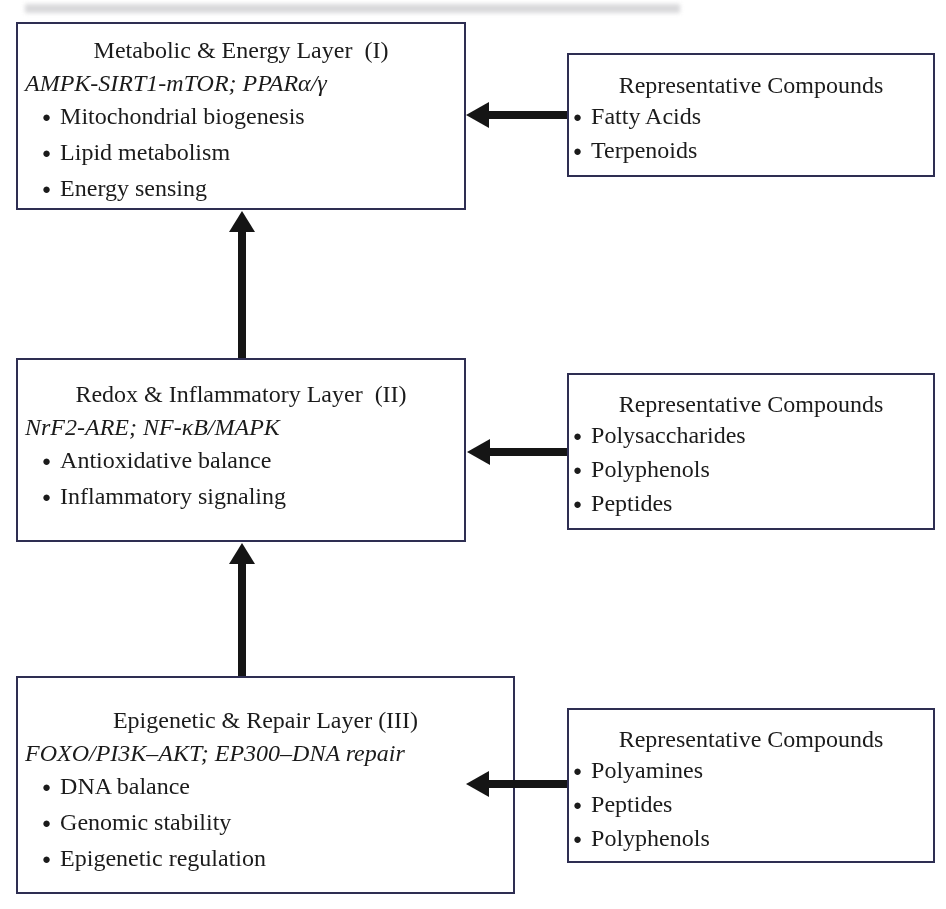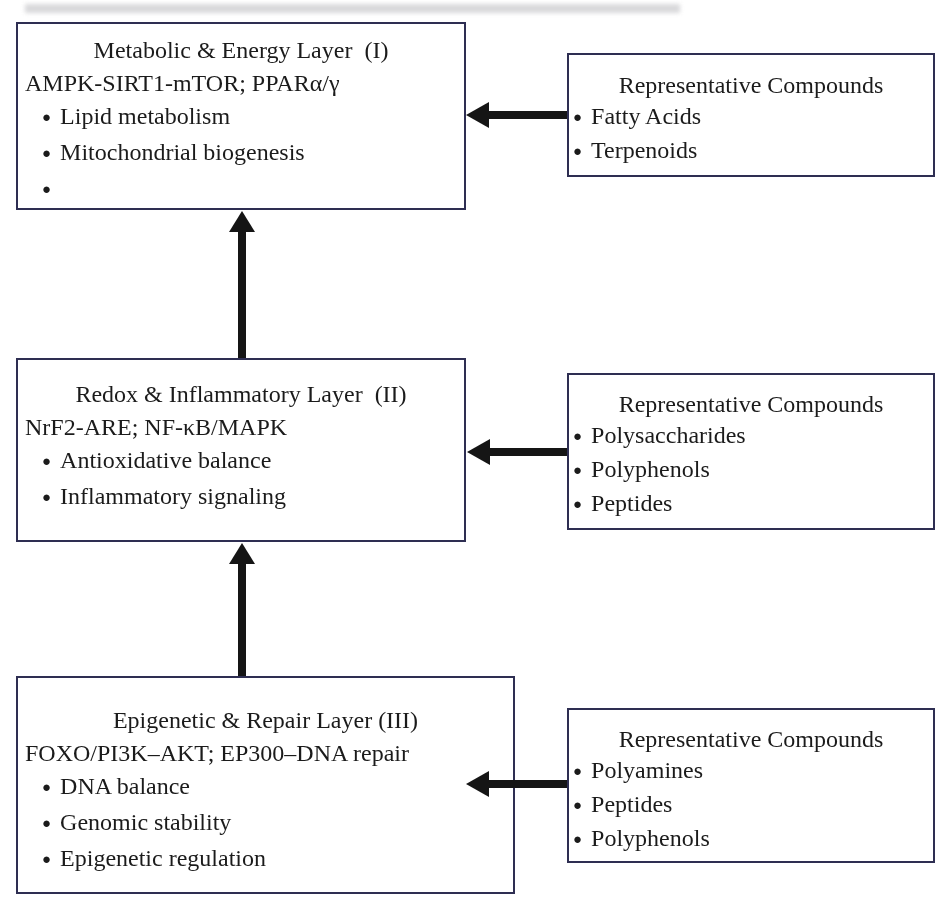--- a/index.html
+++ b/index.html
@@ -25,21 +25,21 @@
     background: var(--background);
     font-size: 24px;
   }
   .layer-box { line-height: 33px; }
   .comp-box  { line-height: 31px; }
 
   .box-title {
     text-align: center;
     white-space: pre-wrap;
   }
-  .box-pathway { padding-left: 7px; }
+  .box-pathway { padding-left: 7px; font-style: italic; }
 
   .bullet-row {
     display: flex;
     align-items: baseline;
   }
   .layer-box .bullet-row { padding-left: 24px; }
   .comp-box  .bullet-row { padding-left: 4px; }
 
   .dot { flex: 0 0 auto; margin-right: 9px; position: relative; top: -2px; }
   .dot::before {
@@ -116,28 +116,29 @@
 <div class="canvas">
 
   <div class="artifact" id="artifact-top"></div>
   <div class="artifact" id="artifact-bottom"></div>
 
   <div class="box layer-box" id="layer-1">
     <div class="box-title">Metabolic &amp; Energy Layer  (I)</div>
     <div class="box-pathway">AMPK-SIRT1-mTOR; PPARα/γ</div>
     <div class="bullet-row">
       <span class="dot"></span>
+      <span>Mitochondrial biogenesis</span>
+    </div>
+    <div class="bullet-row">
+      <span class="dot"></span>
       <span>Lipid metabolism</span>
     </div>
     <div class="bullet-row">
       <span class="dot"></span>
-      <span>Mitochondrial biogenesis</span>
-    </div>
-    <div class="bullet-row">
-      <span class="dot"></span>
+      <span>Energy sensing</span>
     </div>
   </div>
 
   <div class="box layer-box" id="layer-2">
     <div class="box-title">Redox &amp; Inflammatory Layer  (II)</div>
     <div class="box-pathway">NrF2-ARE; NF-κB/MAPK</div>
     <div class="bullet-row">
       <span class="dot"></span>
       <span>Antioxidative balance</span>
     </div>

